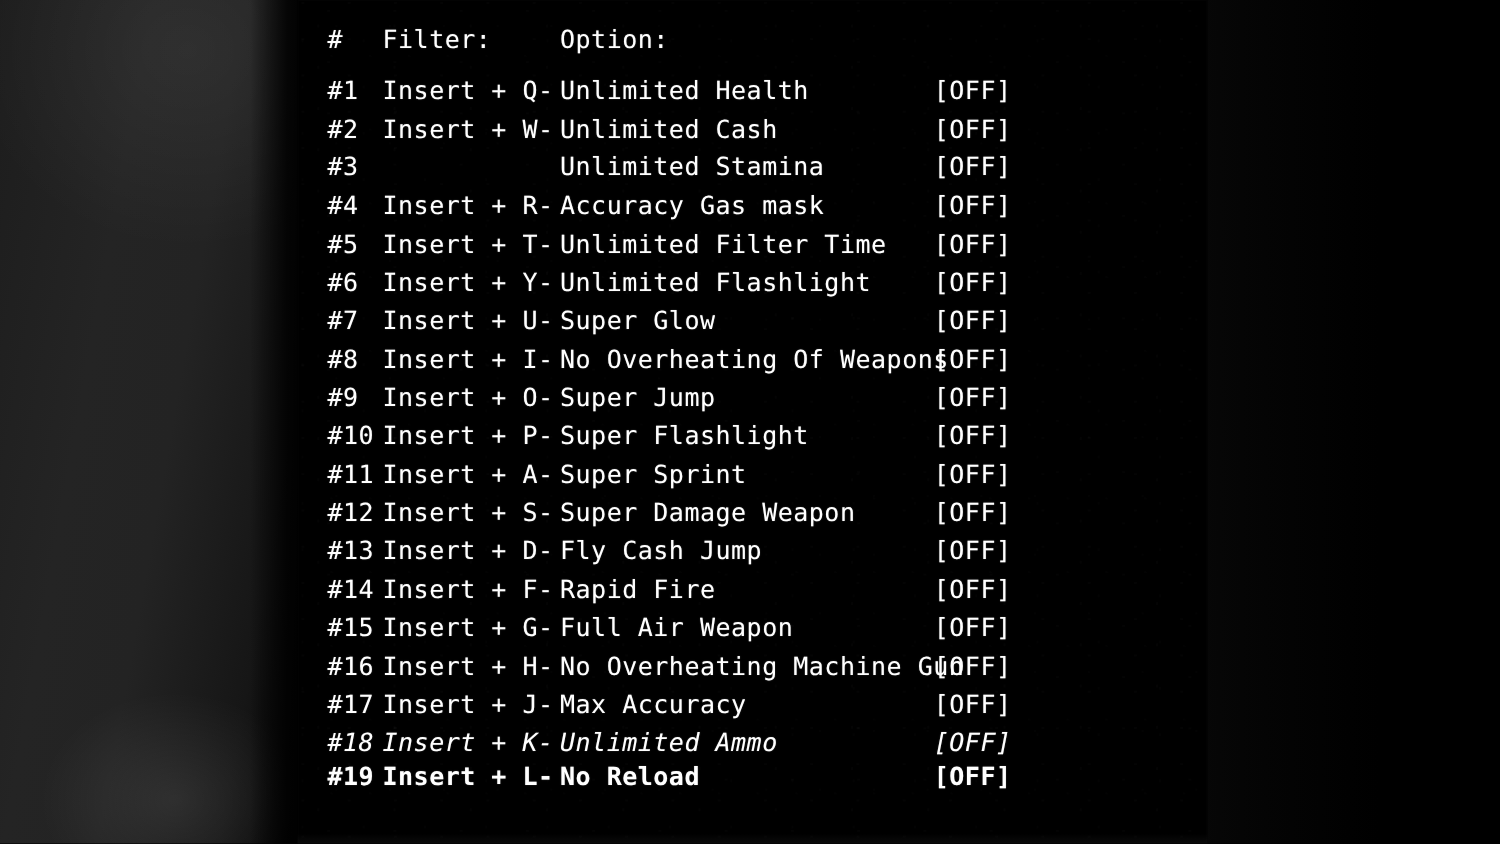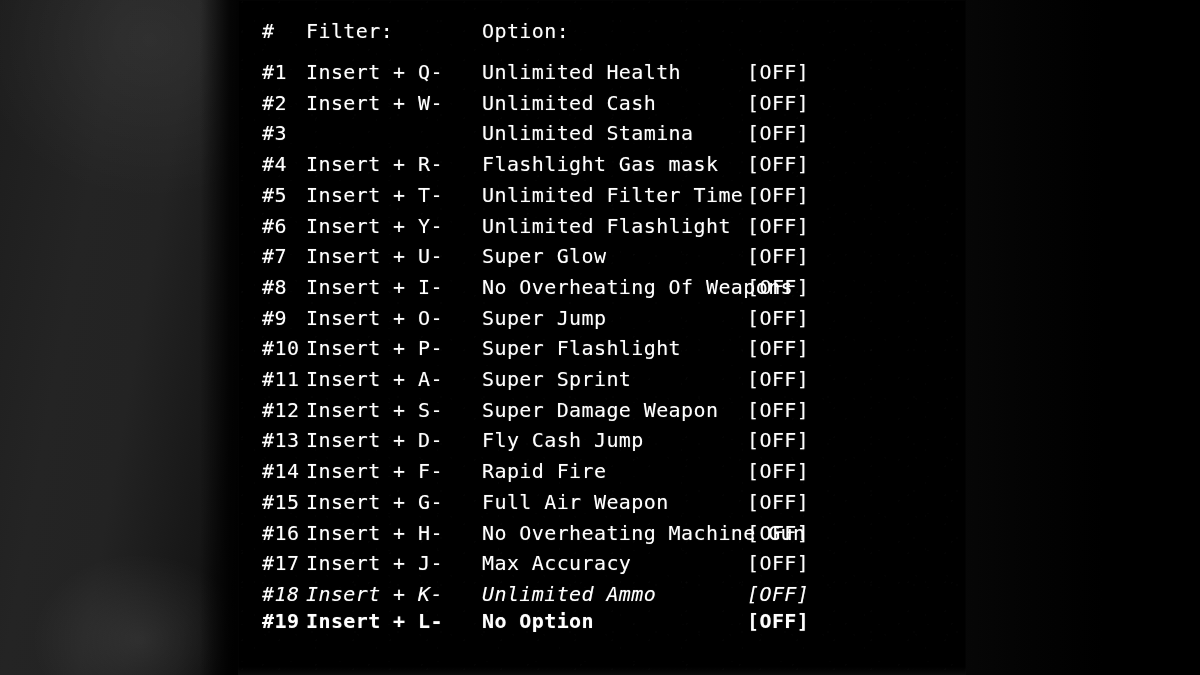--- a/index.html
+++ b/index.html
@@ -102,21 +102,21 @@
     position: absolute;
     top: 0;
     color: #ffffff;
     font-size: 20px;
     line-height: 31px;
     letter-spacing: 0.4px;
     text-shadow: 0 0 1px rgba(255,255,255,0.35);
   }
   .c-num     { left: 24px;  width: 48px; }
   .c-hotkey  { left: 68px;  }
-  .c-option  { left: 210px; margin-left: 34px; }
+  .c-option  { left: 210px; }
   .c-state   { left: 509px; }
 
   .row.header .cell { color: #ffffff; }
 </style>
 </head>
 <body>
 
 <div id="screen">
 
   <div class="backdrop-base"></div>
@@ -148,21 +148,21 @@
           <span class="cell c-state">[OFF]</span>
         </div>
         <div class="row" style="top: 118.4px;">
           <span class="cell c-num">#3</span>
           <span class="cell c-option">Unlimited Stamina</span>
           <span class="cell c-state">[OFF]</span>
         </div>
         <div class="row" style="top: 149.1px;">
           <span class="cell c-num">#4</span>
           <span class="cell c-hotkey">Insert + R-</span>
-          <span class="cell c-option">Flashlight Gas mask</span>
+          <span class="cell c-option">Accuracy Gas mask</span>
           <span class="cell c-state">[OFF]</span>
         </div>
         <div class="row" style="top: 179.8px;">
           <span class="cell c-num">#5</span>
           <span class="cell c-hotkey">Insert + T-</span>
           <span class="cell c-option">Unlimited Filter Time</span>
           <span class="cell c-state">[OFF]</span>
         </div>
         <div class="row" style="top: 210.5px;">
           <span class="cell c-num">#6</span>
@@ -238,21 +238,21 @@
         </div>
         <div class="row" style="top: 578.9px; font-style: italic;">
           <span class="cell c-num">#18</span>
           <span class="cell c-hotkey">Insert + K-</span>
           <span class="cell c-option">Unlimited Ammo</span>
           <span class="cell c-state">[OFF]</span>
         </div>
         <div class="row" style="top: 606px; font-weight: bold;">
           <span class="cell c-num">#19</span>
           <span class="cell c-hotkey">Insert + L-</span>
-          <span class="cell c-option">No Option</span>
+          <span class="cell c-option">No Reload</span>
           <span class="cell c-state">[OFF]</span>
         </div>
       </div>
 
     <div class="panel-bottom-fade"></div>
   </div>
 
 </div>
 
 </body></html>

